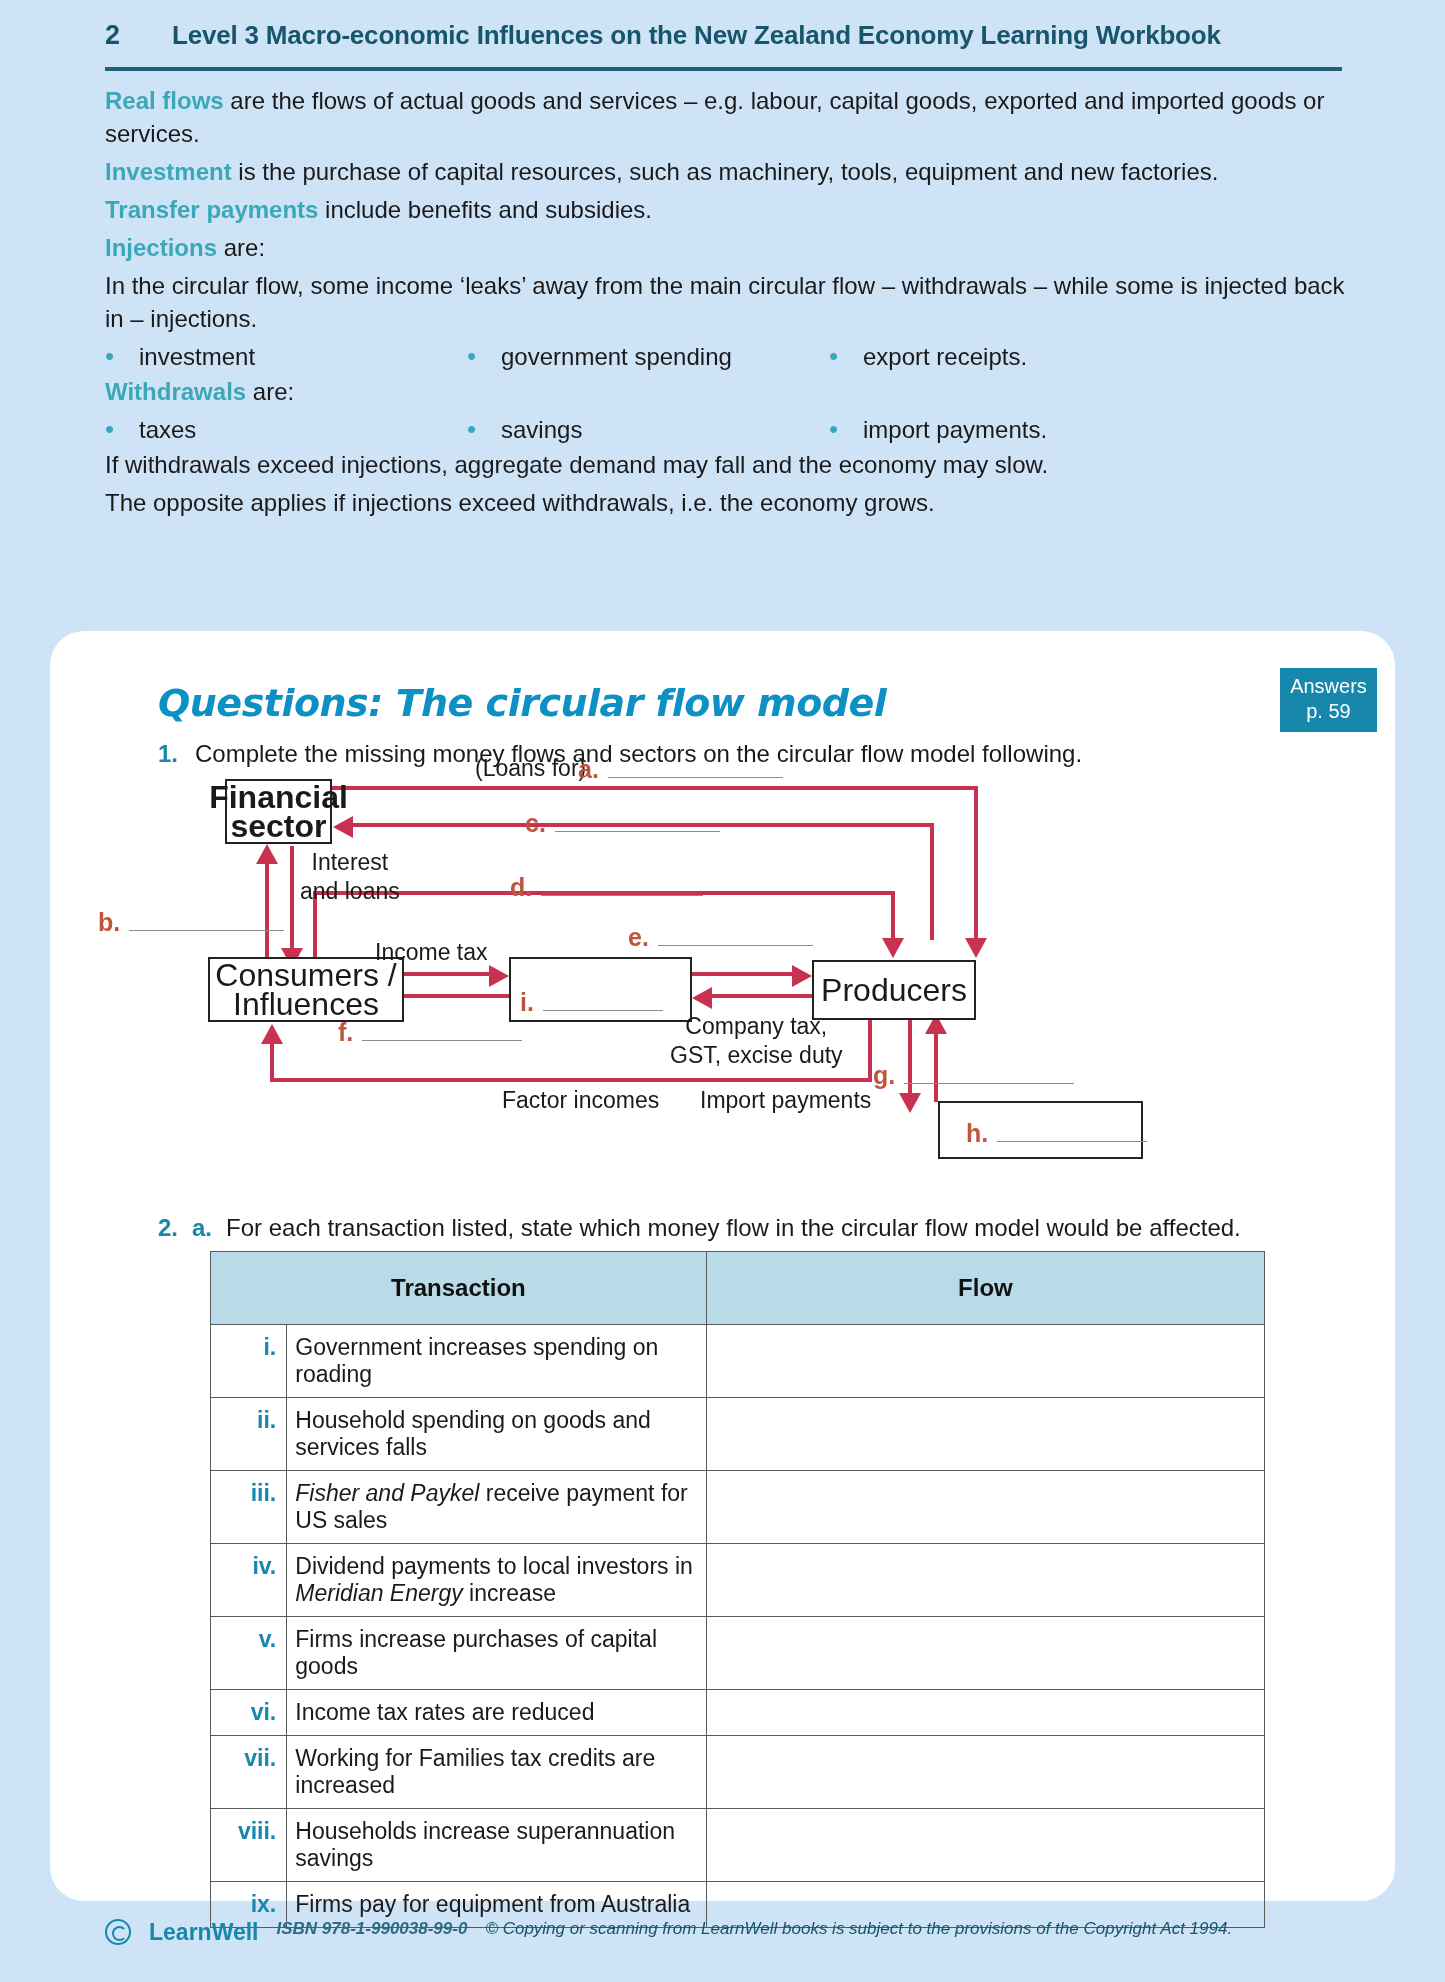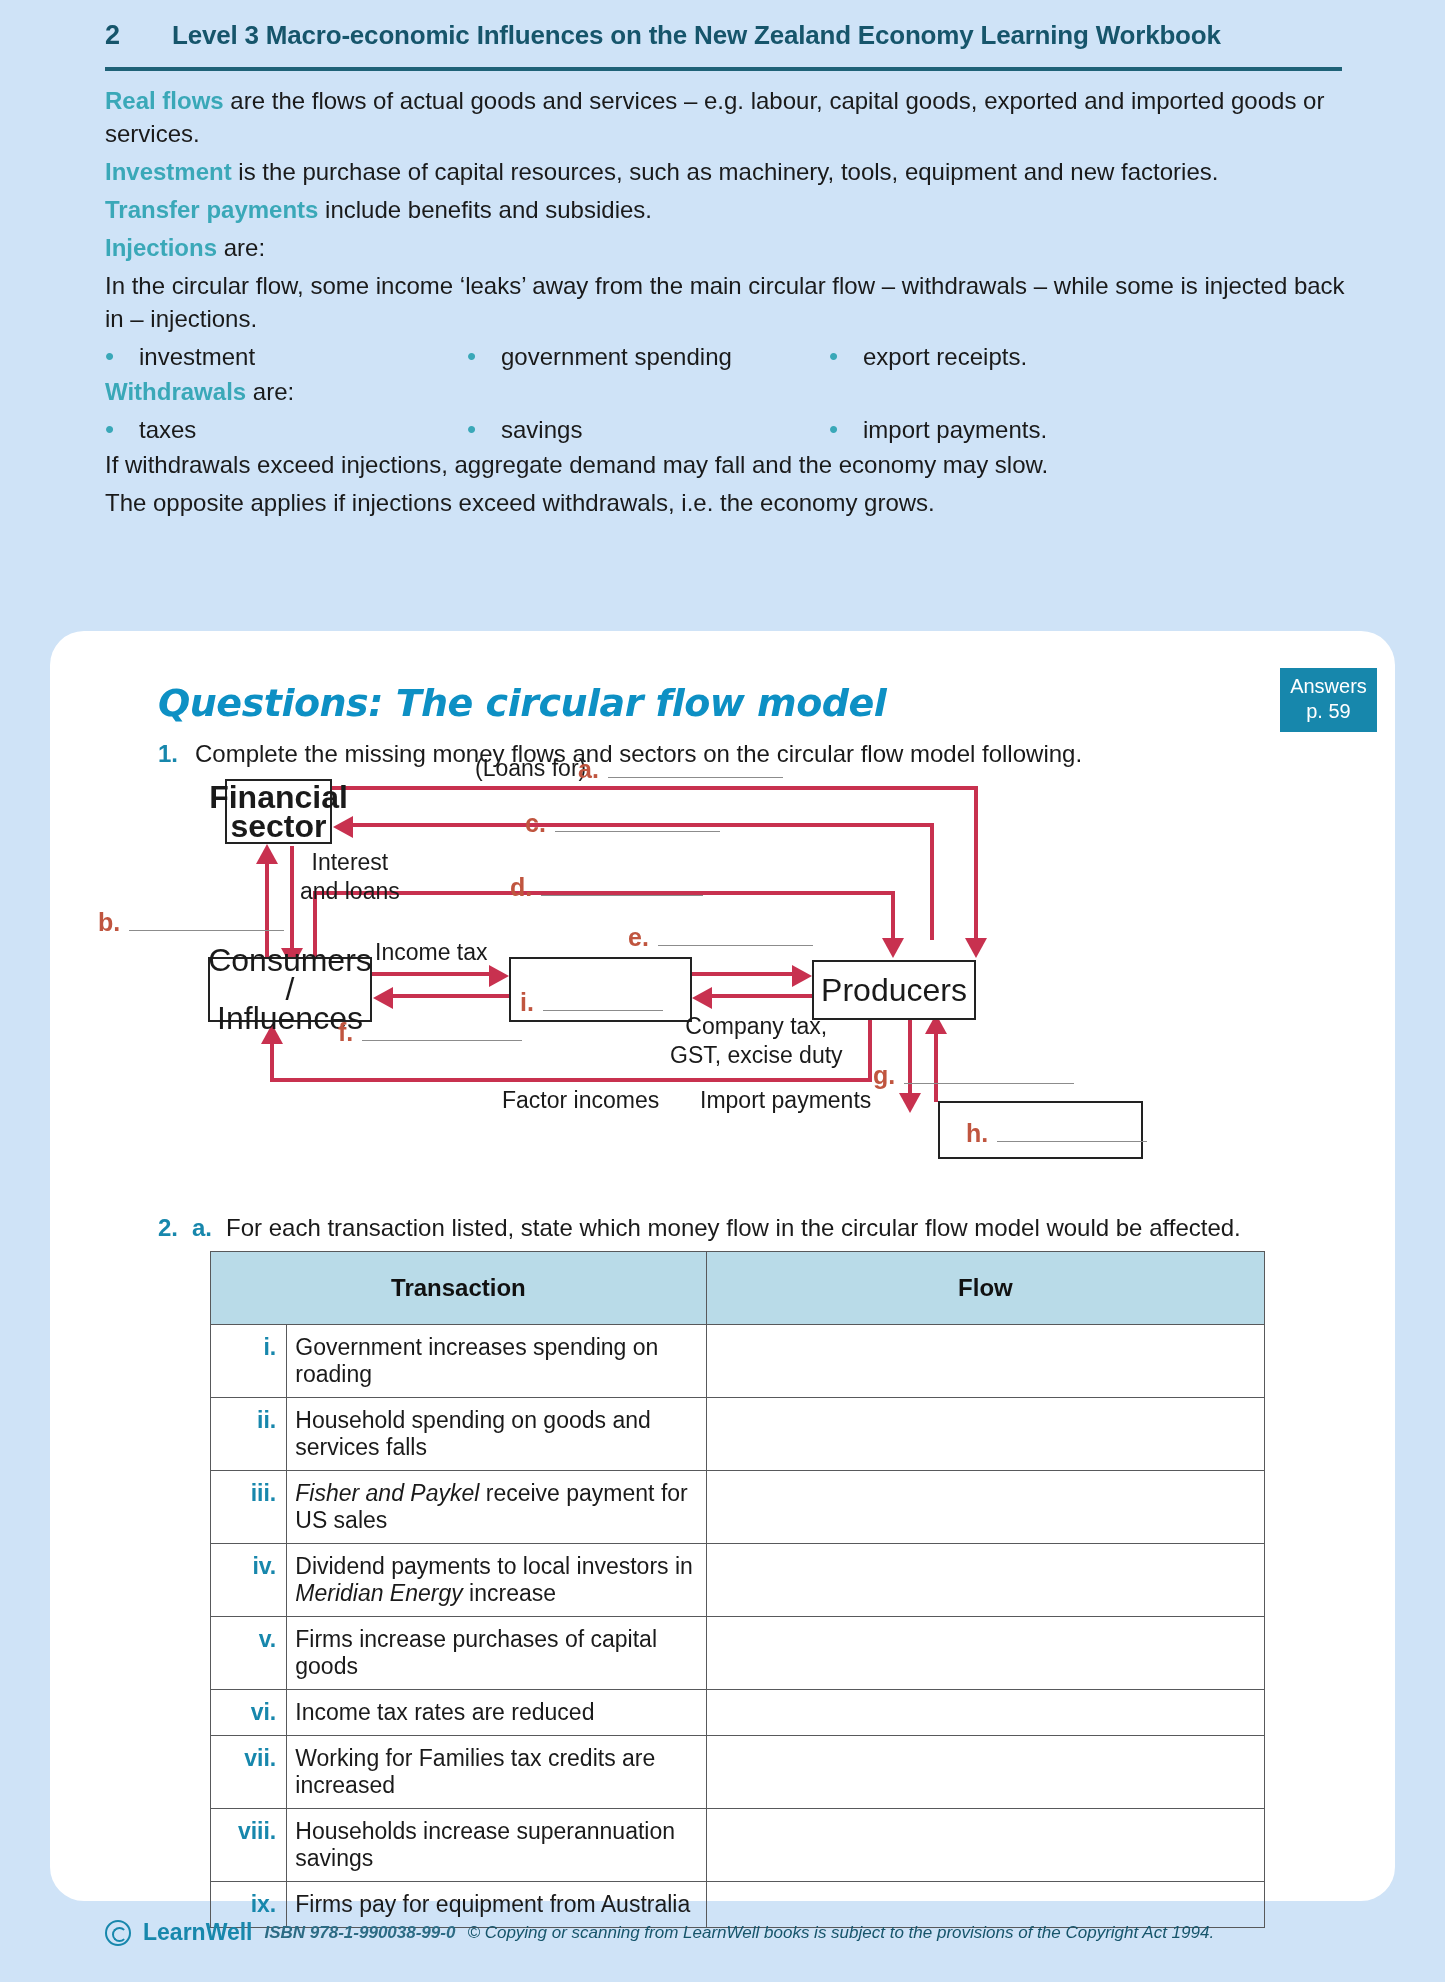--- a/index.html
+++ b/index.html
@@ -74,21 +74,21 @@
     font-weight:bold;padding:22px 6px;font-size:24px;
   }
   .tbl td{border:1.6px solid #58595b;padding:9px 8px;vertical-align:top;}
   .tbl td.rn{width:58px;text-align:right;color:#1787ac;font-weight:bold;padding-right:10px;}
   .tbl td.txt{width:412px;}
   .tbl td.flow{width:560px;}
   .it{font-style:italic;}
   
   .footer{
     position:absolute;left:105px;top:1919px;width:1245px;
-    display:flex;align-items:center;gap:12px;font-size:17px;color:#16556b;
+    display:flex;align-items:flex-start;gap:18px;font-size:17px;color:#16556b;
   }
   .lw-logo{
     width:26px;height:26px;border-radius:50%;border:2.5px solid #1787ac;
     display:inline-block;position:relative;box-sizing:border-box;
   }
   .lw-logo::after{
     content:"";position:absolute;left:5px;top:5px;width:11px;height:11px;
     border-radius:50%;border:2.5px solid #1787ac;border-right-color:transparent;
   }
   .lw-name{font-size:23px;font-weight:bold;color:#1787ac;}
@@ -167,21 +167,21 @@
     <span>Complete the missing money flows and sectors on the circular flow model following.</span>
   </div>
 
   <div class="diagram">
 
     <div class="dbox bold" style="left:175px;top:13px;width:107px;height:65px;flex-direction:column;">
       <span>Financial</span>
       <span>sector</span>
     </div>
 
-    <div class="dbox" style="left:158px;top:191px;width:164px;height:65px;flex-direction:column;">
+    <div class="dbox" style="left:158px;top:191px;width:196px;height:65px;flex-direction:column;">
       <span>Consumers /</span>
       <span>Influences</span>
     </div>
 
     <div class="dbox" style="left:459px;top:191px;width:183px;height:65px;"></div>
 
     <div class="dbox" style="left:762px;top:194px;width:164px;height:60px;">
       <span>Producers</span>
     </div>
 

